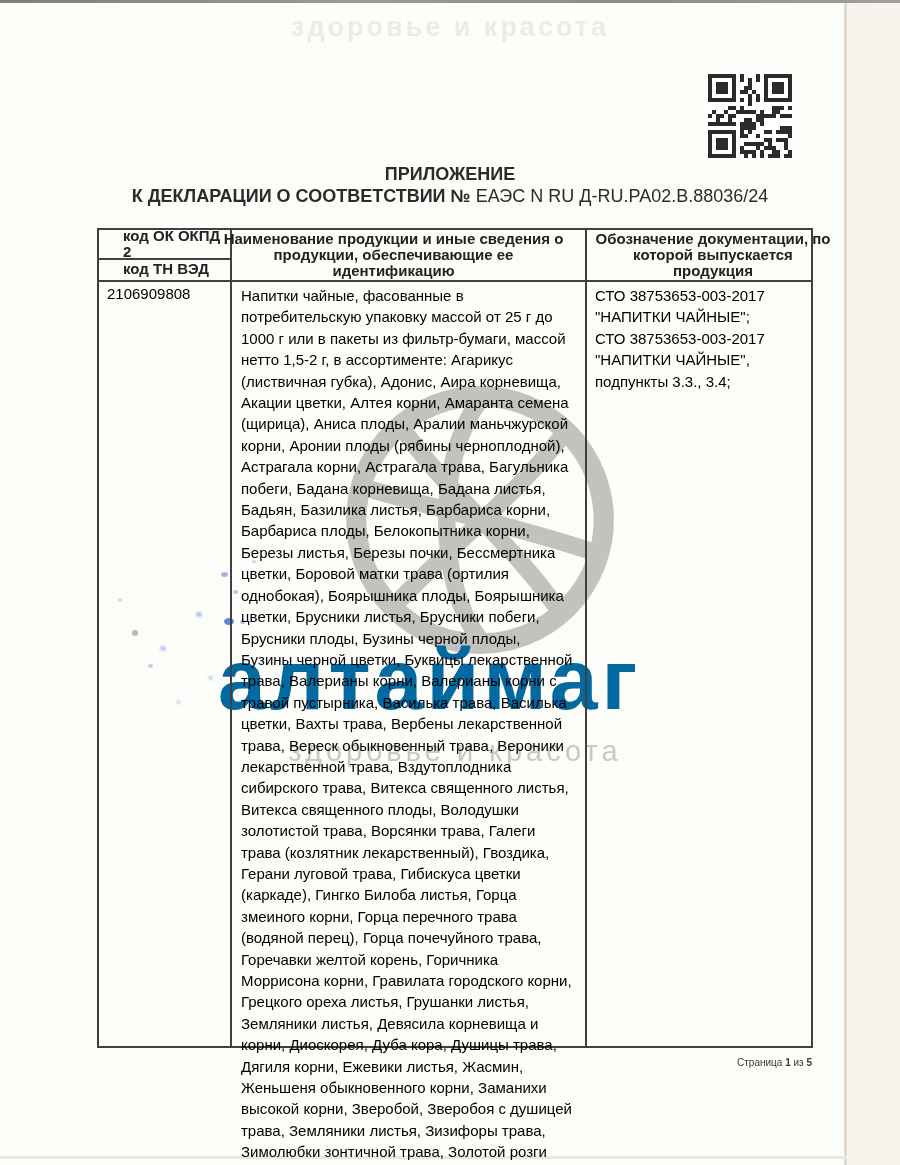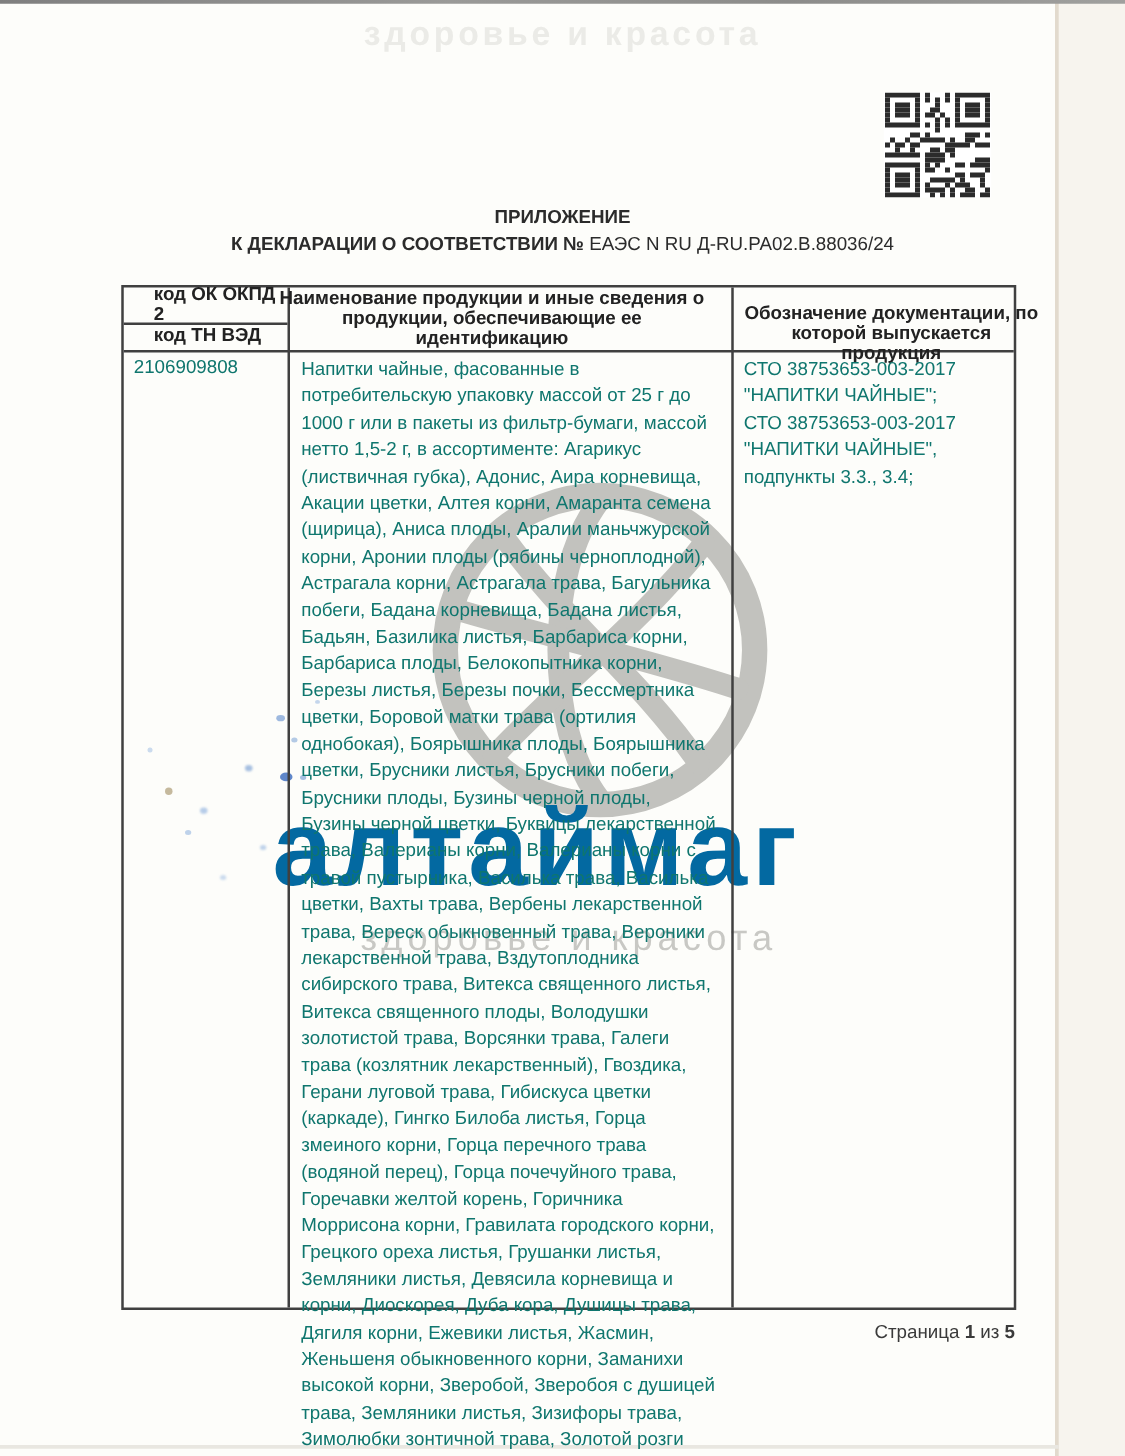--- a/index.html
+++ b/index.html
@@ -23,51 +23,51 @@
   .wm-logo{left:335px;top:375px;width:290px;height:290px;}
   .wm-brand{left:218px;top:636px;width:500px;
     font-size:86px;font-weight:bold;letter-spacing:4px;color:#0369a1;line-height:1;}
   .wm-tagline{left:150px;top:735px;width:610px;text-align:center;
     font-size:29px;letter-spacing:4px;color:#c8c8c4;}
 
   .ink-speck{position:absolute;border-radius:50%;z-index:1;}
 
   
   .doc-header{position:absolute;left:0;top:163px;width:900px;text-align:center;z-index:2;
-    font-size:15px;line-height:22px;color:#2b2b2b;}
+    font-size:18px;line-height:22px;color:#2b2b2b;}
   .doc-header .b{font-weight:bold;}
 
   
   .tbl{position:absolute;left:97px;top:228px;width:716px;height:820px;z-index:2;
     border:2px solid #404040;box-sizing:border-box;}
   .vline{position:absolute;top:0;bottom:0;width:2px;background:#404040;}
   .vline.c1{left:131px;}
   .vline.c2{left:486px;}
   .hline{position:absolute;height:2px;background:#404040;}
   .hline.hdr-bottom{left:0;right:0;top:50px;}
   .hline.c1-split{left:0;width:131px;top:28px;}
-  .cell{position:absolute;box-sizing:border-box;font-size:15px;color:#0f766e;}
+  .cell{position:absolute;box-sizing:border-box;font-size:15px;color:#000000;}
   .hcell{font-weight:bold;display:flex;align-items:center;justify-content:center;
     text-align:center;line-height:16px;color:#222;}
   .cell.h-c1t{left:0;top:0;width:131px;height:28px;justify-content:flex-start;padding-left:24px;text-align:left;}
   .cell.h-c1b{left:0;top:28px;width:131px;height:22px;justify-content:flex-start;padding-left:24px;text-align:left;}
   .cell.h-c2{left:118px;top:0;width:353px;height:50px;padding:2px 6px;}
-  .cell.h-c3{left:488px;top:12px;width:252px;height:50px;padding:2px 6px;}
+  .cell.h-c3{left:488px;top:0;width:252px;height:50px;padding:2px 6px;}
   .cell.b-c1{left:0;top:50px;width:131px;padding:5px 8px;}
   .cell.b-c2{left:133px;top:50px;width:353px;padding:5px 10px 5px 9px;line-height:21.4px;}
   .cell.b-c3{left:488px;top:50px;width:224px;padding:5px 8px;line-height:21.4px;}
   .b{font-weight:bold;}
 
   
   .qr-box{position:absolute;left:707px;top:74px;width:86px;height:84px;z-index:2;background:#fff;}
   .qr-box svg{display:block;width:86px;height:84px;}
 
   
   .page-footer{position:absolute;left:0;top:1057px;width:812px;text-align:right;z-index:2;
-    font-size:15px;color:#3a3a3a;}
+    font-size:10px;color:#3a3a3a;}
 </style>
 </head>
 <body>
 
 <div class="scan-top-edge"></div>
 <div class="paper-right-band"></div>
 <div class="paper-right-edge"></div>
 <div class="paper-bottom-shadow"></div>
 
 <div class="wm wm-top-ghost">здоровье и красота</div>

